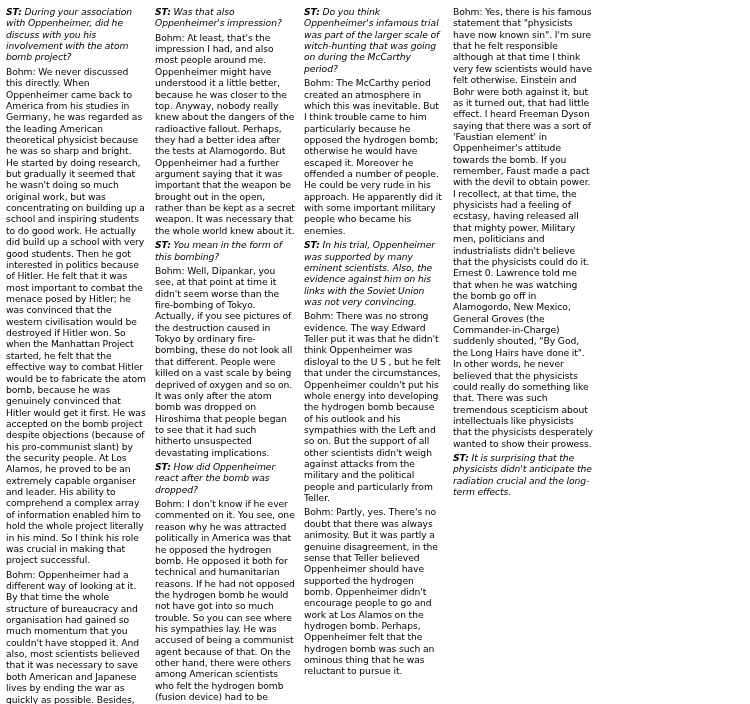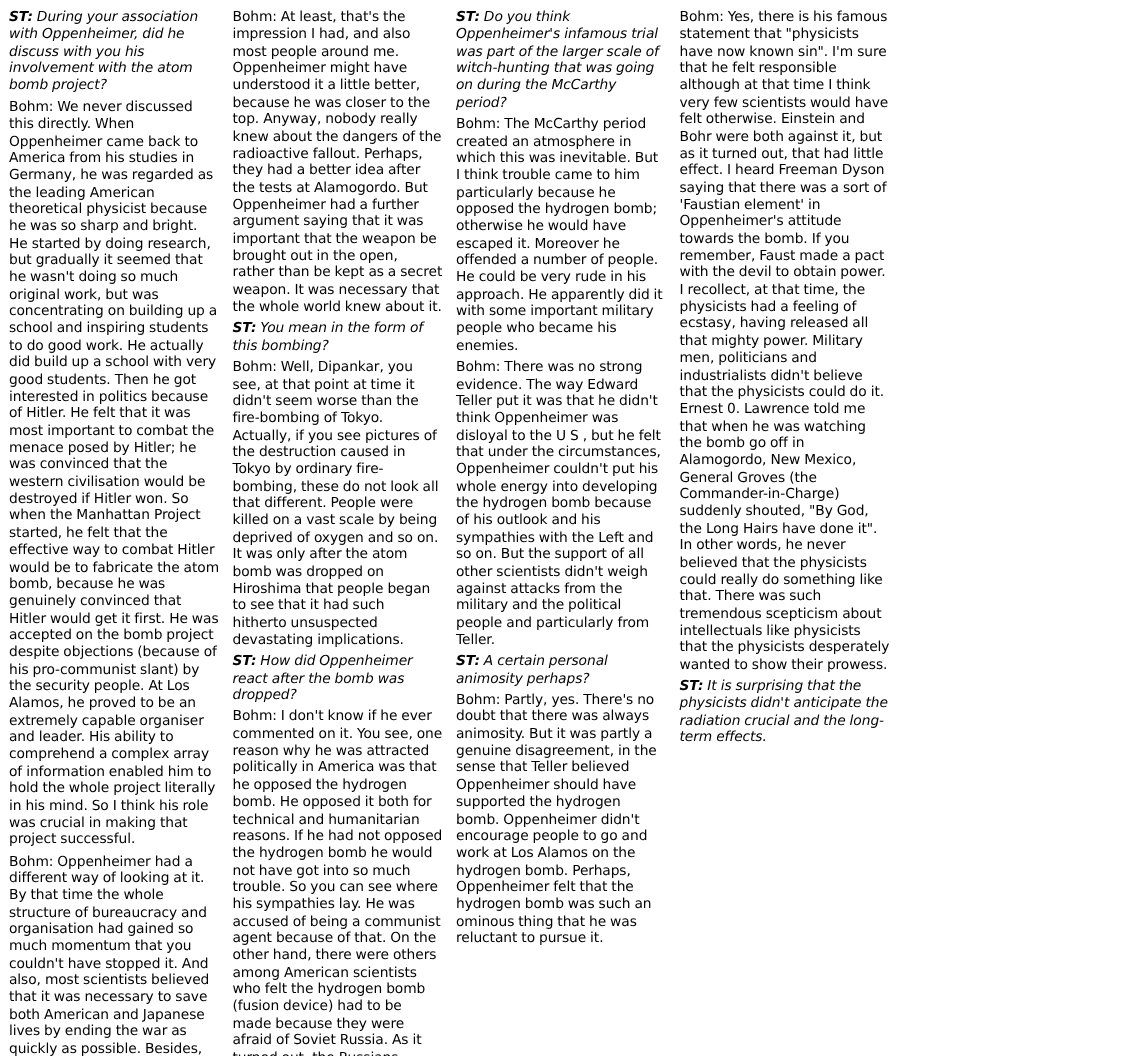--- a/index.html
+++ b/index.html
@@ -70,20 +70,23 @@
       </div>
       <div class="blk a">
         <p><span class="spk">Bohm:</span><span> We never discussed this directly. When Oppenheimer came back to America from his studies in Germany, he was regarded as the leading American theoretical physicist because he was so sharp and bright. He started by doing research, but gradually it seemed that he wasn't doing so much original work, but was concentrating on building up a school and inspiring students to do good work. He actually did build up a school with very good students. Then he got interested in politics because of Hitler. He felt that it was most important to combat the menace posed by Hitler; he was convinced that the western civilisation would be destroyed if Hitler won. So when the Manhattan Project started, he felt that the effective way to combat Hitler would be to fabricate the atom bomb, because he was genuinely convinced that Hitler would get it first. He was accepted on the bomb project despite objections (because of his pro-communist slant) by the security people. At Los Alamos, he proved to be an extremely capable organiser and leader. His ability to comprehend a complex array of information enabled him to hold the whole project literally in his mind. So I think his role was crucial in making that project successful.</span></p>
       </div>
       <div class="blk a">
         <p><span class="spk">Bohm:</span><span> Oppenheimer had a different way of looking at it. By that time the whole structure of bureaucracy and organisation had gained so much momentum that you couldn't have stopped it. And also, most scientists believed that it was necessary to save both American and Japanese lives by ending the war as quickly as possible. Besides, at that time nobody realised the full implications of the bomb. We merely thought it as a bigger and more effective bomb.</span></p>
       </div>
     </div>
 
     <div class="column">
+      <div class="blk q">
+        <p><span class="spk">ST:</span><span> Was that also Oppenheimer's impression?</span></p>
+      </div>
       <div class="blk a">
         <p><span class="spk">Bohm:</span><span> At least, that's the impression I had, and also most people around me. Oppenheimer might have understood it a little better, because he was closer to the top. Anyway, nobody really knew about the dangers of the radioactive fallout. Perhaps, they had a better idea after the tests at Alamogordo. But Oppenheimer had a further argument saying that it was important that the weapon be brought out in the open, rather than be kept as a secret weapon. It was necessary that the whole world knew about it.</span></p>
       </div>
       <div class="blk q">
         <p><span class="spk">ST:</span><span> You mean in the form of this bombing?</span></p>
       </div>
       <div class="blk a">
         <p><span class="spk">Bohm:</span><span> Well, Dipankar, you see, at that point at time it didn't seem worse than the fire-bombing of Tokyo. Actually, if you see pictures of the destruction caused in Tokyo by ordinary fire-bombing, these do not look all that different. People were killed on a vast scale by being deprived of oxygen and so on. It was only after the atom bomb was dropped on Hiroshima that people began to see that it had such hitherto unsuspected devastating implications.</span></p>
       </div>
       <div class="blk q">
@@ -94,25 +97,25 @@
       </div>
     </div>
 
     <div class="column">
       <div class="blk q">
         <p><span class="spk">ST:</span><span> Do you think Oppenheimer's infamous trial was part of the larger scale of witch-hunting that was going on during the McCarthy period?</span></p>
       </div>
       <div class="blk a">
         <p><span class="spk">Bohm:</span><span> The McCarthy period created an atmosphere in which this was inevitable. But I think trouble came to him particularly because he opposed the hydrogen bomb; otherwise he would have escaped it. Moreover he offended a number of people. He could be very rude in his approach. He apparently did it with some important military people who became his enemies.</span></p>
       </div>
+      <div class="blk q">
+        <p><span class="spk">ST:</span><span> In his trial, Oppenheimer was supported by many eminent scientists. Also, the evidence against him on his links with the Soviet Union was not very convincing.</span></p>
+      </div>
       <div class="blk a">
         <p><span class="spk">Bohm:</span><span> There was no strong evidence. The way Edward Teller put it was that he didn't think Oppenheimer was disloyal to the U S , but he felt that under the circumstances, Oppenheimer couldn't put his whole energy into developing the hydrogen bomb because of his outlook and his sympathies with the Left and so on. But the support of all other scientists didn't weigh against attacks from the military and the political people and particularly from Teller.</span></p>
-      </div>
-      <div class="blk q">
-        <p><span class="spk">ST:</span><span> A certain personal animosity perhaps?</span></p>
       </div>
       <div class="blk a">
         <p><span class="spk">Bohm:</span><span> Partly, yes. There's no doubt that there was always animosity. But it was partly a genuine disagreement, in the sense that Teller believed Oppenheimer should have supported the hydrogen bomb. Oppenheimer didn't encourage people to go and work at Los Alamos on the hydrogen bomb. Perhaps, Oppenheimer felt that the hydrogen bomb was such an ominous thing that he was reluctant to pursue it.</span></p>
       </div>
 
     </div>
 
     <div class="column">
       <div class="blk a">
         <p><span class="spk">Bohm:</span><span> Yes, there is his famous statement that "physicists have now known sin". I'm sure that he felt responsible although at that time I think very few scientists would have felt otherwise. Einstein and Bohr were both against it, but as it turned out, that had little effect. I heard Freeman Dyson saying that there was a sort of 'Faustian element' in Oppenheimer's attitude towards the bomb. If you remember, Faust made a pact with the devil to obtain power. I recollect, at that time, the physicists had a feeling of ecstasy, having released all that mighty power. Military men, politicians and industrialists didn't believe that the physicists could do it. Ernest 0. Lawrence told me that when he was watching the bomb go off in Alamogordo, New Mexico, General Groves (the Commander-in-Charge) suddenly shouted, "By God, the Long Hairs have done it". In other words, he never believed that the physicists could really do something like that. There was such tremendous scepticism about intellectuals like physicists that the physicists desperately wanted to show their prowess.</span></p>

